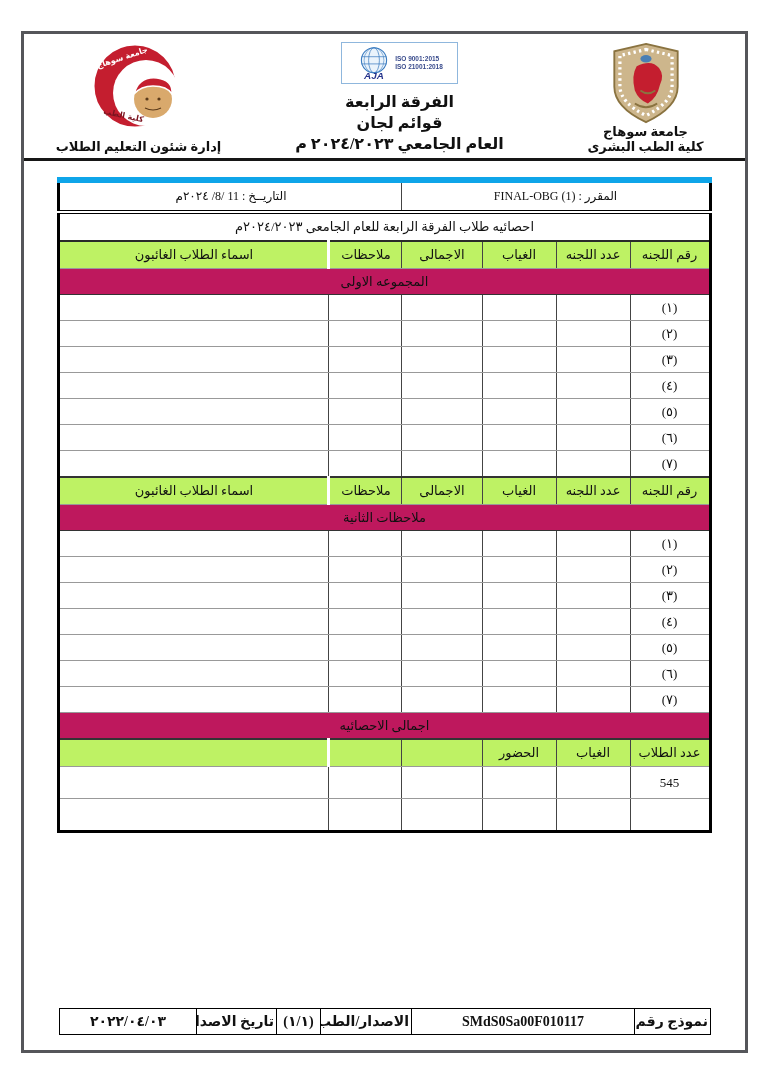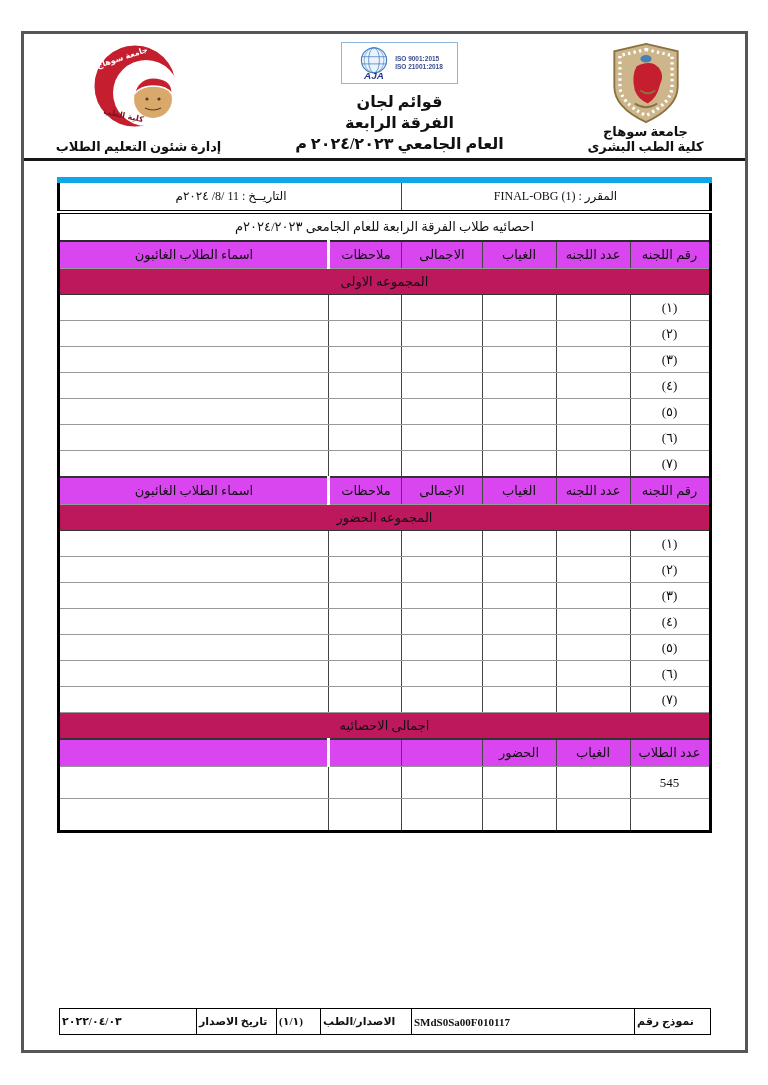--- a/index.html
+++ b/index.html
@@ -34,33 +34,33 @@
     border:3px solid #000;direction:rtl;table-layout:fixed;
   }
   table.main td{
     border:1px solid #444;border-top:1px solid #999;border-bottom:1px solid #999;
     font-size:13px;text-align:center;vertical-align:middle;padding:0 3px;
     overflow:hidden;white-space:nowrap;
   }
   tr.toprow td{font-weight:normal;border-bottom:4px double #000;border-top:6px solid #0ea5e9;height:27px;font-size:12px;}
   td.t-course{border-left:3px double #000;}
   tr.statsrow td{height:26px;border-bottom:2px solid #2a2a2a;}
-  tr.hdr td{background:#d946ef;height:26px;border-top:2px solid #333;}
+  tr.hdr td{background:#bef264;height:26px;border-top:2px solid #333;}
   tr.hdr td:last-child{border-right:3px solid #fff;}
   tr.section td{background:#be185d;height:25px;border-bottom:1px solid #333;}
   tr.data td{height:25px;}
   tr.data.tall td{height:31px;}
   
   table.foot{
     position:absolute;left:35px;bottom:15px;width:651px;
     border-collapse:collapse;direction:rtl;table-layout:fixed;
   }
   table.foot td{
-    border:1.5px solid #000;height:25px;font-size:11px;font-weight:bold;
-    text-align:left;vertical-align:middle;padding:0 2px;white-space:nowrap;overflow:hidden;
+    border:1.5px solid #000;height:25px;font-size:14px;font-weight:bold;
+    text-align:center;vertical-align:middle;padding:0 2px;white-space:nowrap;overflow:hidden;
   }
 </style>
 </head>
 <body>
 
 <div class="frame">
 
   <div class="header">
 
     <div class="h-col h-left">
@@ -90,22 +90,22 @@
             <line x1="6" y1="21" x2="34" y2="21" stroke="#3a7bbf" stroke-width="0.8"></line>
             <text x="20" y="38" text-anchor="middle" style="font-size:11px;font-weight:bold;font-style:italic;fill:#26348c;font-family:'Liberation Sans',sans-serif;">AJA</text>
           </svg>
           <div class="aja-iso">
             <span>ISO 9001:2015</span>
             <span>ISO 21001:2018</span>
           </div>
         </div>
       </div>
       <div class="titles">
+        <div>الفرقة الرابعة</div>
         <div>قوائم لجان</div>
-        <div>الفرقة الرابعة</div>
         <div>العام الجامعي ٢٠٢٤/٢٠٢٣ م</div>
       </div>
     </div>
 
     <div class="h-col h-right">
       <svg width="78" height="84" viewBox="0 0 80 88">
         <path d="M40 2 L74 10 L74 48 Q74 70 40 86 Q6 70 6 48 L6 10 Z" fill="#cdb68c" stroke="#8a7340" stroke-width="2"></path>
         <path d="M40 8 L68 14.5 L68 47 Q68 65 40 79 Q12 65 12 47 L12 14.5 Z" fill="none" stroke="#ffffff" stroke-width="3.5" stroke-dasharray="2.5 3.5"></path>
         <ellipse cx="40" cy="18" rx="6" ry="4" fill="#4a7fb5"></ellipse>
         <path d="M30 26 Q46 18 54 28 Q60 36 55 46 Q52 60 42 66 Q32 62 28 52 Q24 36 30 26 Z" fill="#c41e2f"></path>
@@ -207,21 +207,21 @@
 
     <tr class="hdr">
       <td>رقم اللجنه</td>
       <td>عدد اللجنه</td>
       <td>الغياب</td>
       <td>الاجمالى</td>
       <td>ملاحظات</td>
       <td>اسماء الطلاب الغائبون</td>
     </tr>
     <tr class="section">
-      <td colspan="6">المجموعه الحضور</td>
+      <td colspan="6">ملاحظات الثانية</td>
     </tr>
     <tr class="data">
           <td>(١)</td>
           <td></td>
           <td></td>
           <td></td>
           <td></td>
           <td></td>
         </tr>
     <tr class="data">

